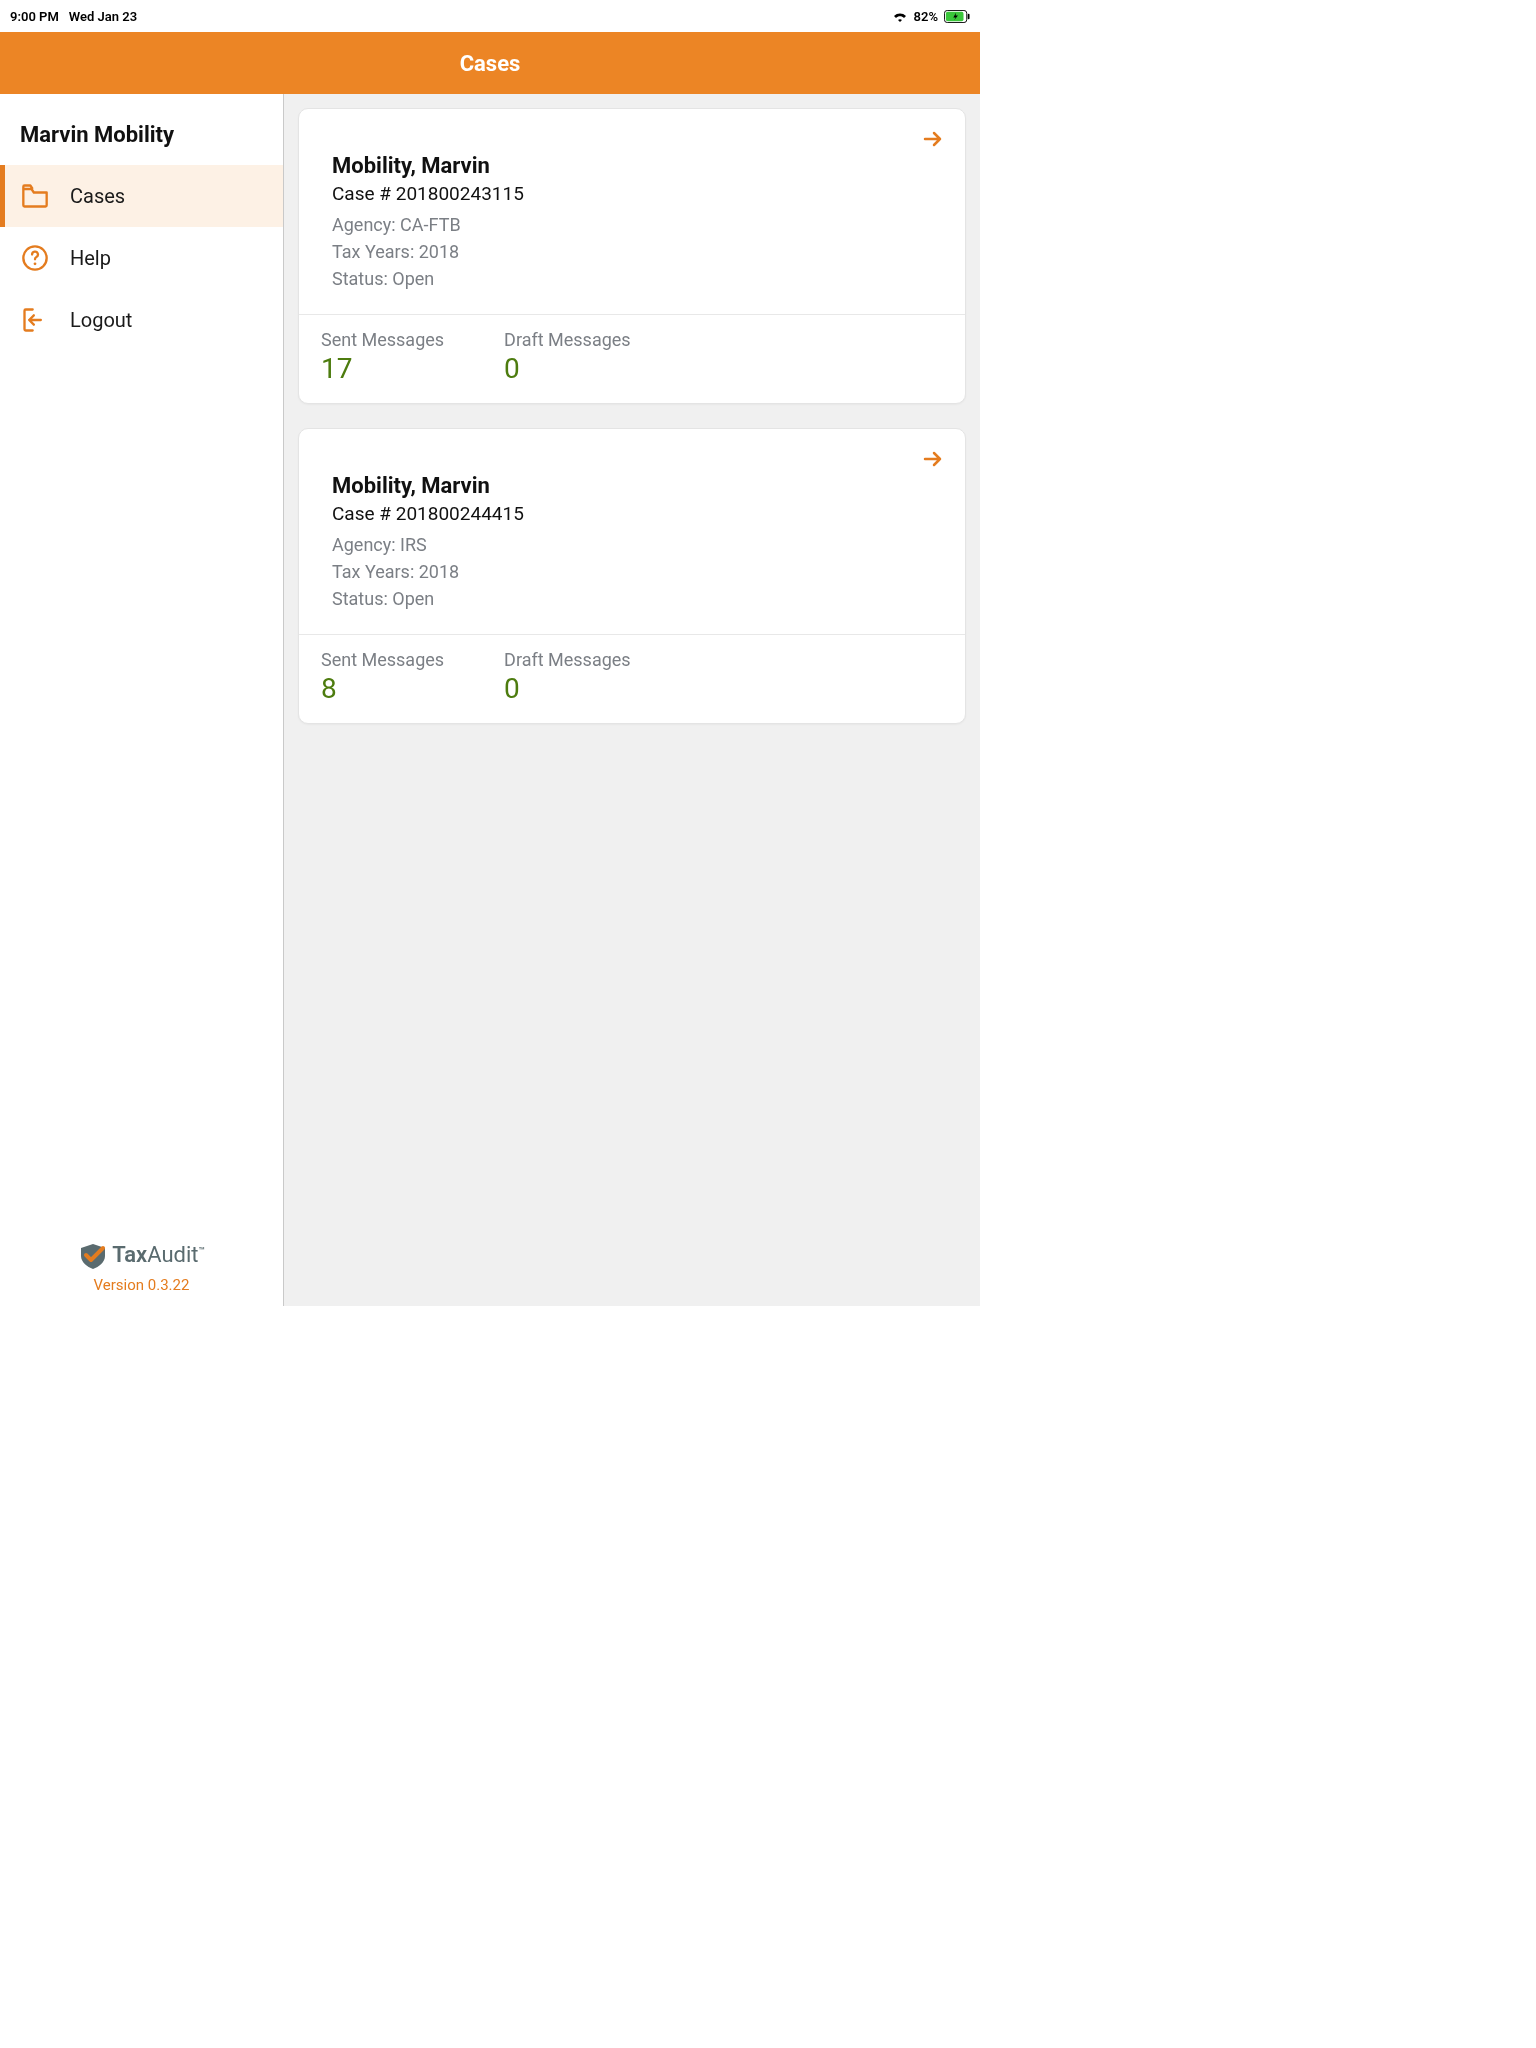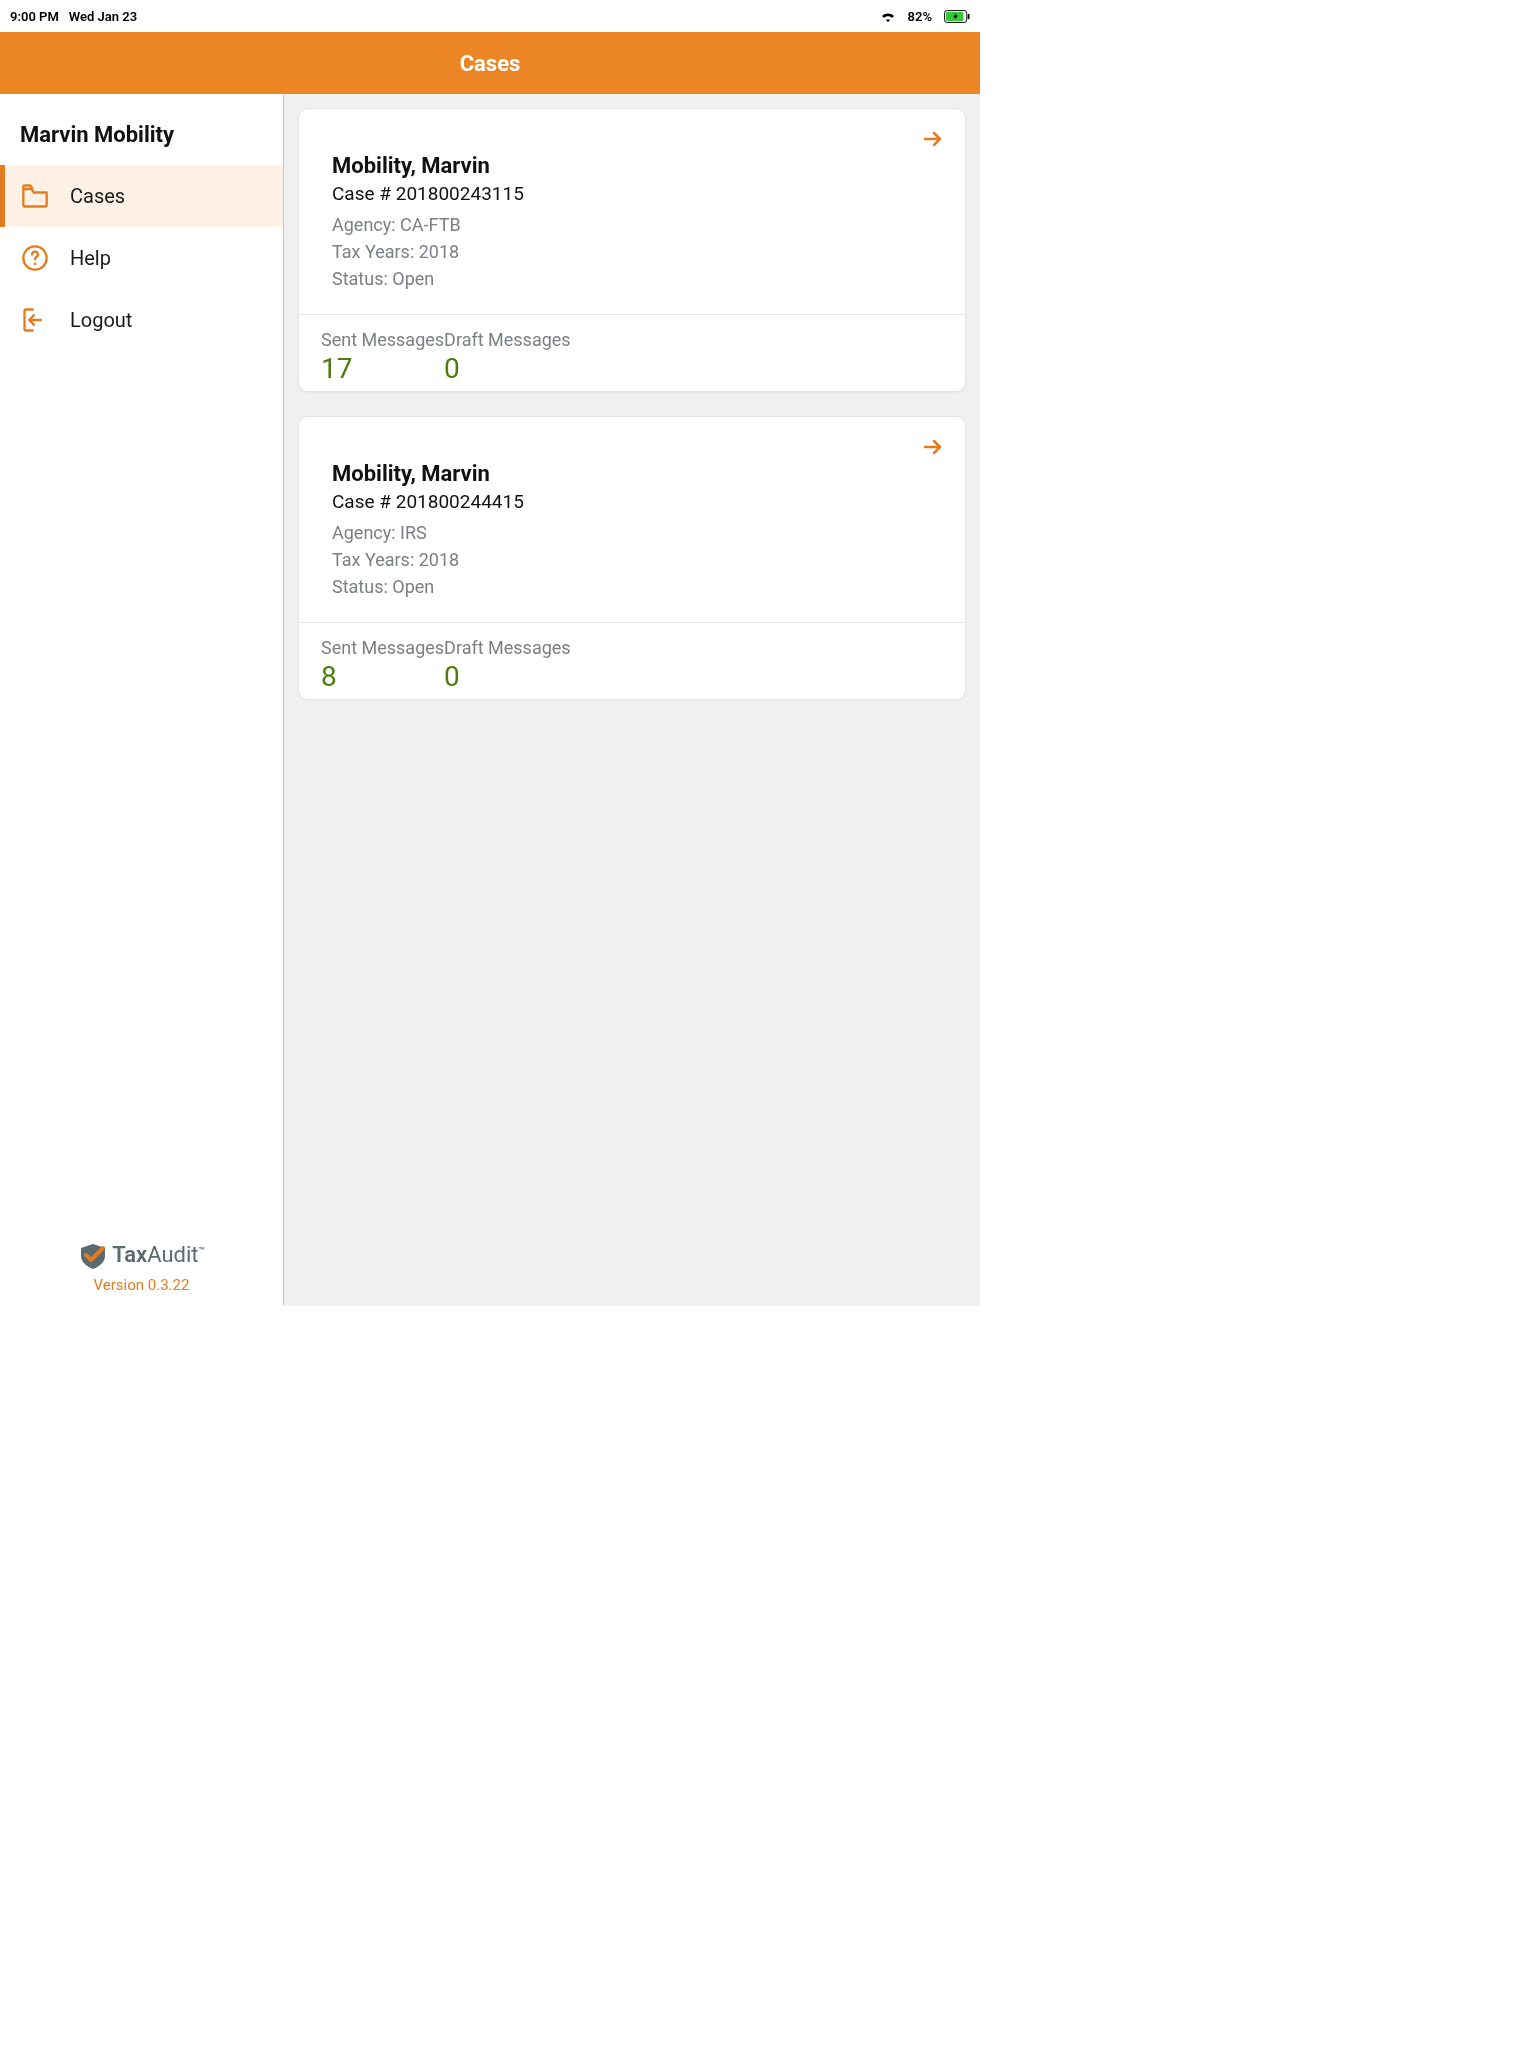--- a/index.html
+++ b/index.html
@@ -18,21 +18,21 @@
     height: 32px;
     display: flex;
     align-items: center;
     padding: 0 10px;
     font-size: 13px;
     font-weight: 600;
     color: #000;
     background: #fff;
   }
   .status-left { display: flex; gap: 10px; }
-  .status-right { margin-left: auto; display: flex; align-items: center; gap: 12px; }
+  .status-right { margin-left: auto; display: flex; align-items: center; gap: 6px; }
   .wifi-icon, .battery-icon { display: inline-flex; }
 
   
   .header {
     background: #ec8525;
     height: 62px;
     display: flex;
     align-items: center;
     justify-content: center;
   }
@@ -135,21 +135,22 @@
     margin-bottom: 6px;
   }
   .case-meta {
     font-size: 18px;
     color: #7b7f85;
     line-height: 1.5;
   }
   .case-stats {
     display: flex;
     border-top: 1px solid #e8e8e8;
-    padding: 14px 22px 6px 22px;
+    padding: 14px 22px 18px 22px;
+    gap: 60px;
   }
   .stat-label {
     font-size: 18px;
     color: #7b7f85;
     margin-bottom: 2px;
   }
   .stat-value {
     font-size: 28px;
     font-weight: 400;
     color: #4d7c0f;

